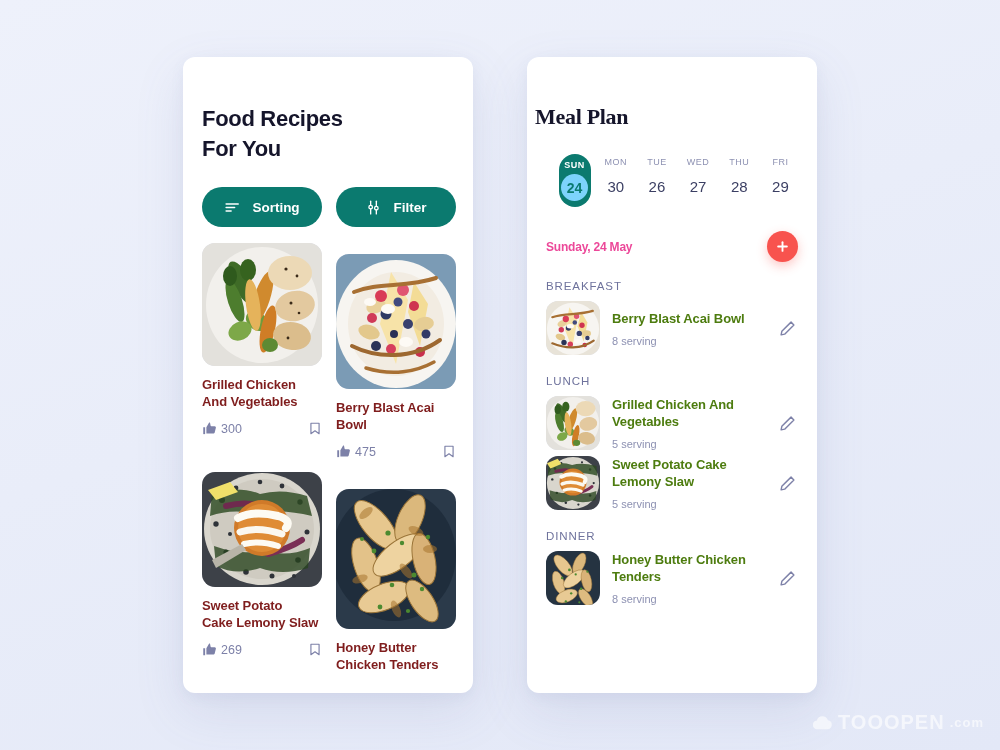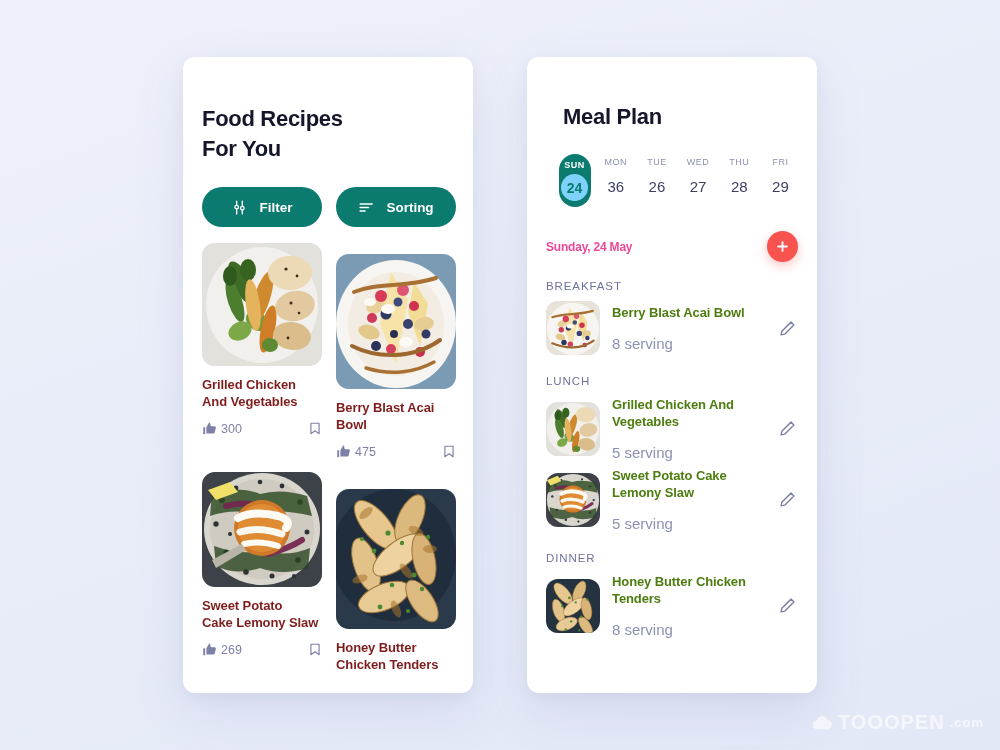--- a/index.html
+++ b/index.html
@@ -105,21 +105,21 @@
   }
   .likes {
     display: flex;
     align-items: center;
     gap: 4px;
     color: #7d81a8;
     font-size: 12.5px;
   }
 
   
-  .rp-head { padding: 47px 0 0 36px; }
+  .rp-head { padding: 47px 0 0 8px; font-family: Liberation Serif, serif; }
   .rp-title {
     font-size: 22px;
     font-weight: bold;
     color: #15152b;
     letter-spacing: -0.3px;
   }
 
   .days {
     display: flex;
     align-items: flex-start;
@@ -231,23 +231,23 @@
   }
   .minfo { flex: 1; min-width: 0; }
   .mname {
     font-size: 13px;
     font-weight: bold;
     color: #4d7c0f;
     line-height: 17px;
     letter-spacing: -0.1px;
   }
   .mserv {
-    font-size: 15px;
+    font-size: 11px;
     color: #8d91b2;
-    margin-top: 14px;
+    margin-top: 8px;
   }
   .edit-btn {
     background: none;
     border: none;
     cursor: pointer;
     flex: 0 0 22px;
     display: flex;
     align-items: center;
     justify-content: center;
   }
@@ -274,39 +274,39 @@
 <div class="phone phone-left">
 
   <div class="lp-head">
     <div class="lp-title">
       <span>Food Recipes</span><br>
       <span>For You</span>
     </div>
   </div>
 
   <div class="filters">
+    <button class="fbtn sorting">
+      <svg width="17" height="17" viewBox="0 0 24 24" fill="none" stroke="#ffffff" stroke-width="2.2" stroke-linecap="round">
+        <line x1="3" y1="7" x2="20" y2="7"></line>
+        <line x1="3" y1="12" x2="15" y2="12"></line>
+        <line x1="3" y1="17" x2="10" y2="17"></line>
+      </svg>
+      <span>Sorting</span>
+    </button>
+
     <button class="fbtn filter">
       <svg width="17" height="17" viewBox="0 0 24 24" fill="none" stroke="#ffffff" stroke-width="1.9" stroke-linecap="round">
         <line x1="8" y1="3" x2="8" y2="9"></line>
         <line x1="8" y1="14" x2="8" y2="21"></line>
         <circle cx="8" cy="11.5" r="2.5"></circle>
         <line x1="16" y1="3" x2="16" y2="10"></line>
         <line x1="16" y1="15.5" x2="16" y2="21"></line>
         <circle cx="16" cy="13" r="2.5"></circle>
       </svg>
       <span>Filter</span>
-    </button>
-
-    <button class="fbtn sorting">
-      <svg width="17" height="17" viewBox="0 0 24 24" fill="none" stroke="#ffffff" stroke-width="2.2" stroke-linecap="round">
-        <line x1="3" y1="7" x2="20" y2="7"></line>
-        <line x1="3" y1="12" x2="15" y2="12"></line>
-        <line x1="3" y1="17" x2="10" y2="17"></line>
-      </svg>
-      <span>Sorting</span>
     </button>
   </div>
 
   <div class="grid">
 
     <div class="rcard a" style="left:19px; top:0;">
       <div class="thumb">
         <svg width="120" height="123" viewBox="0 0 120 123">
           <rect width="120" height="123" fill="#e3e1dc"></rect>
           <ellipse cx="60" cy="62" rx="56" ry="58" fill="#f2f0ec"></ellipse>
@@ -504,21 +504,21 @@
     <div class="day sel">
       <div class="pill">
         <span class="dow">SUN</span>
         <span class="circle">
           <span class="dnum">24</span>
         </span>
       </div>
     </div>
     <div class="day">
       <span class="dow">MON</span>
-      <span class="dnum">36</span>
+      <span class="dnum">30</span>
     </div>
     <div class="day">
       <span class="dow">TUE</span>
       <span class="dnum">26</span>
     </div>
     <div class="day">
       <span class="dow">WED</span>
       <span class="dnum">27</span>
     </div>
     <div class="day">

